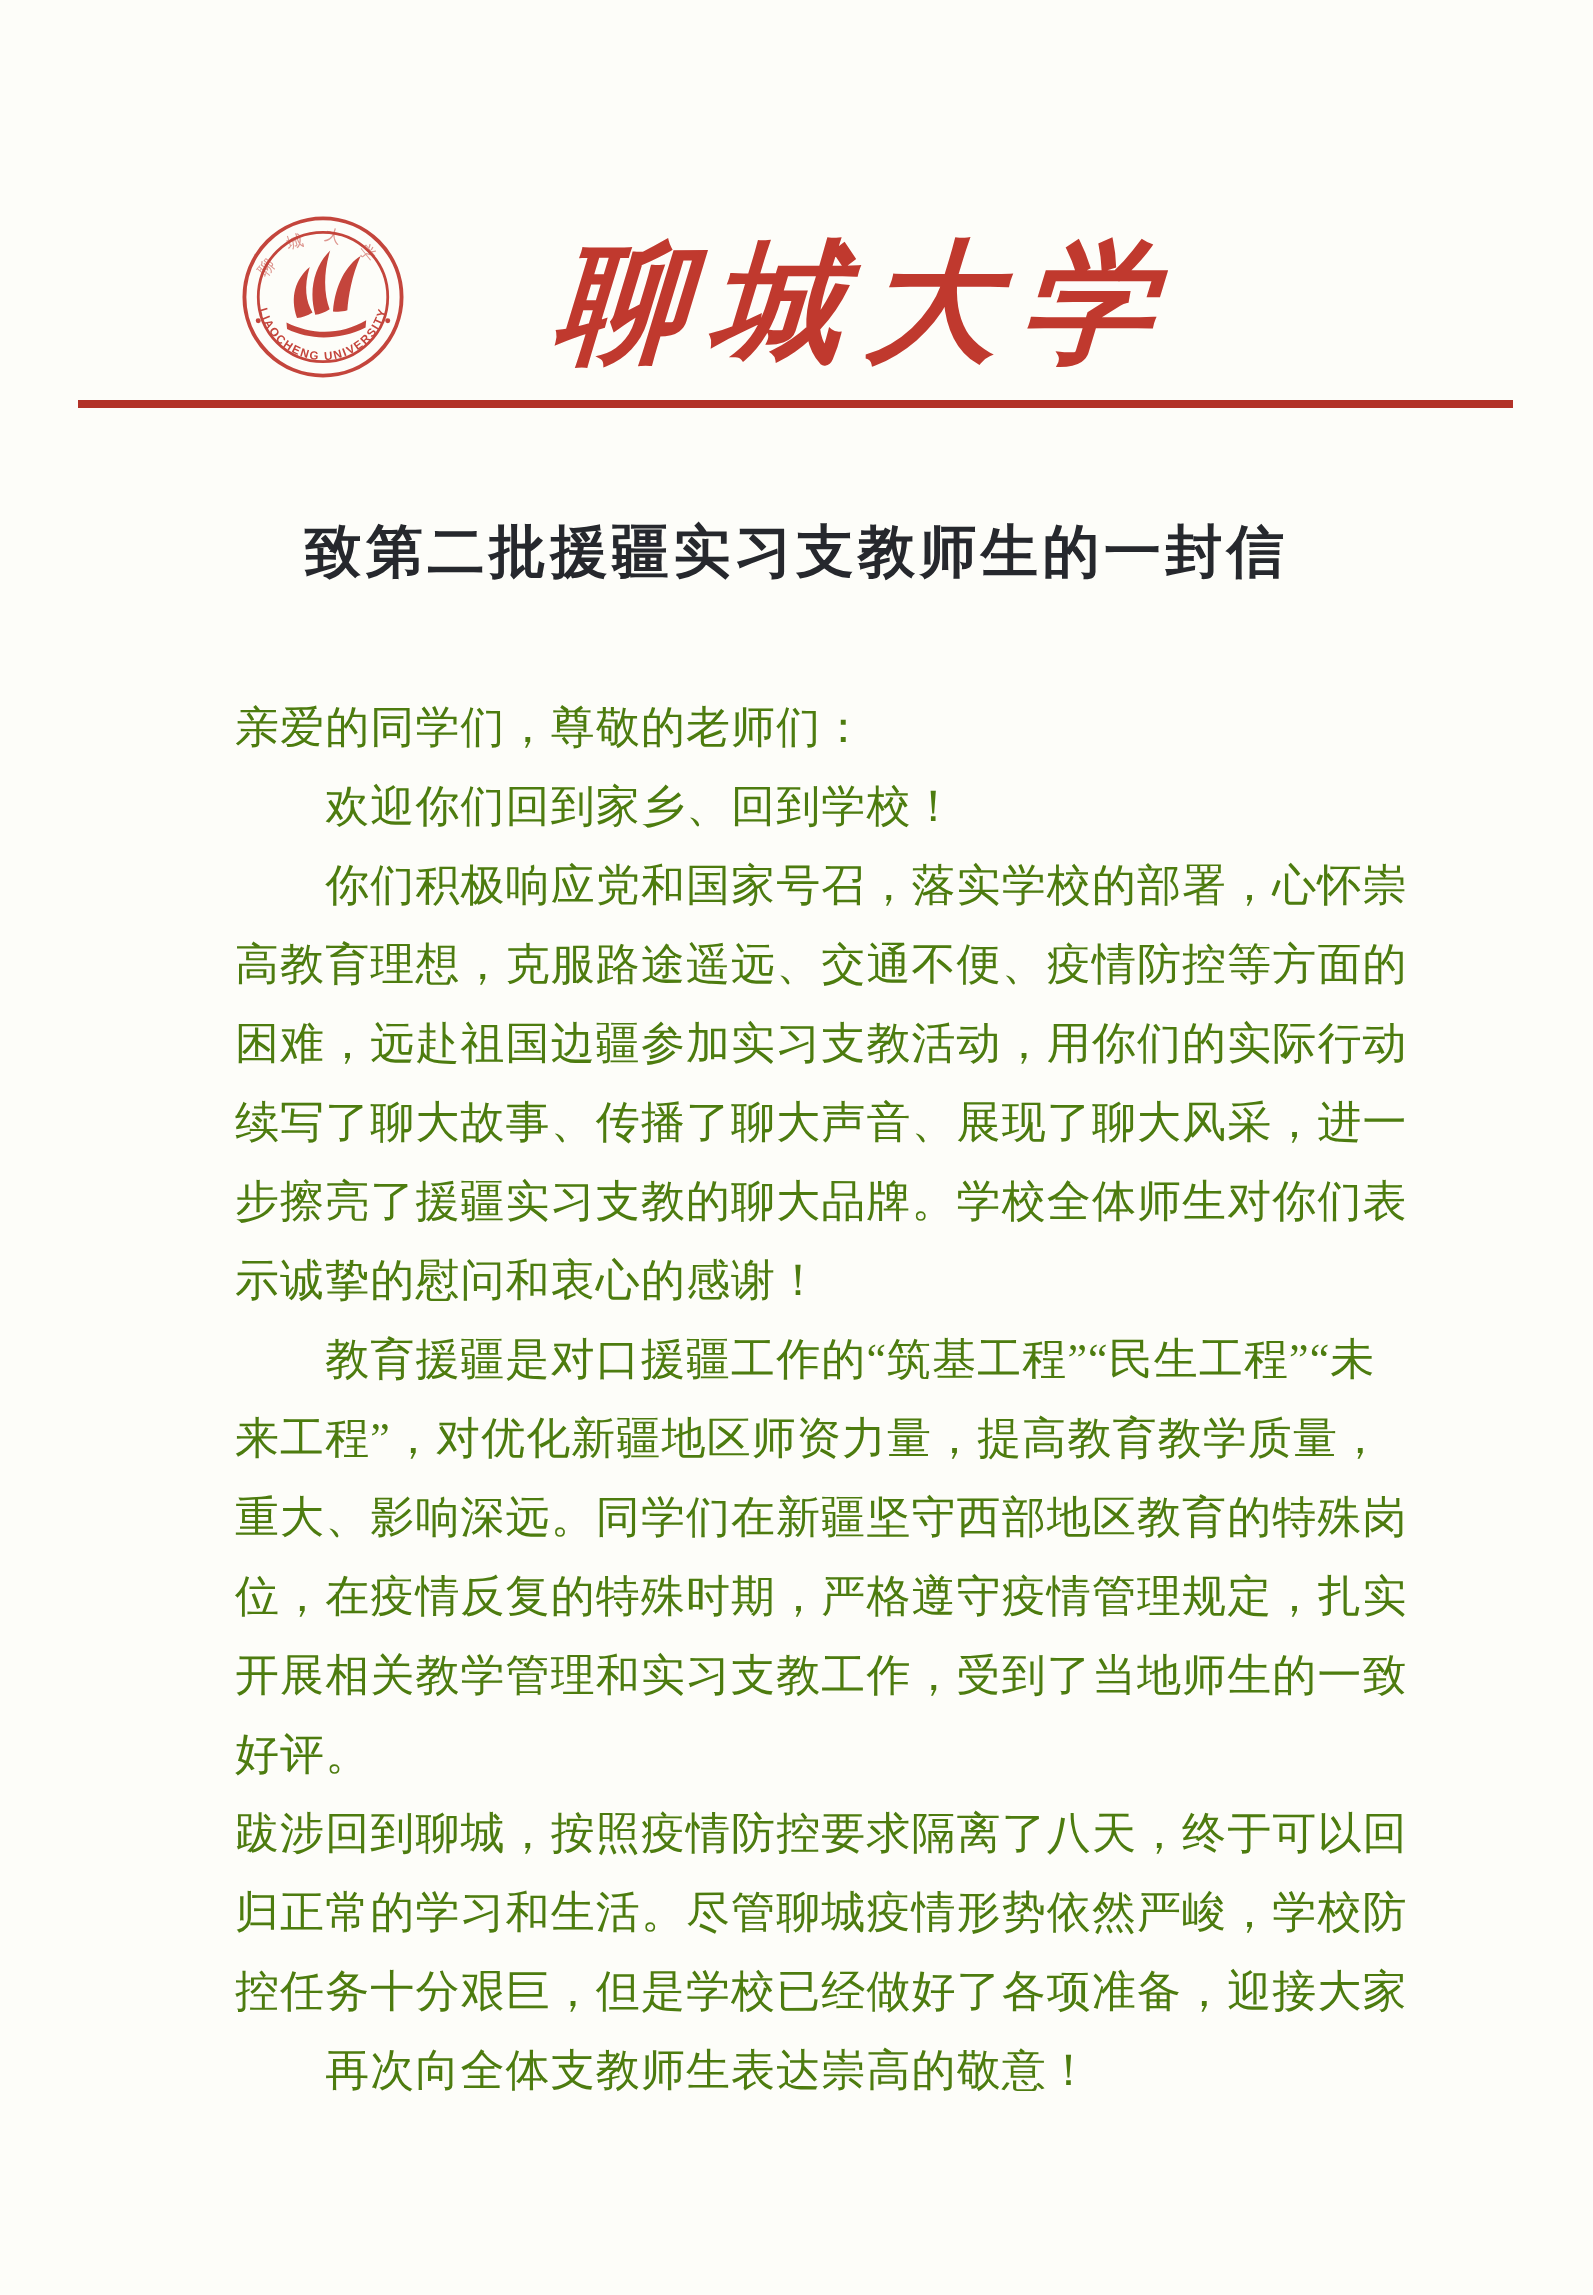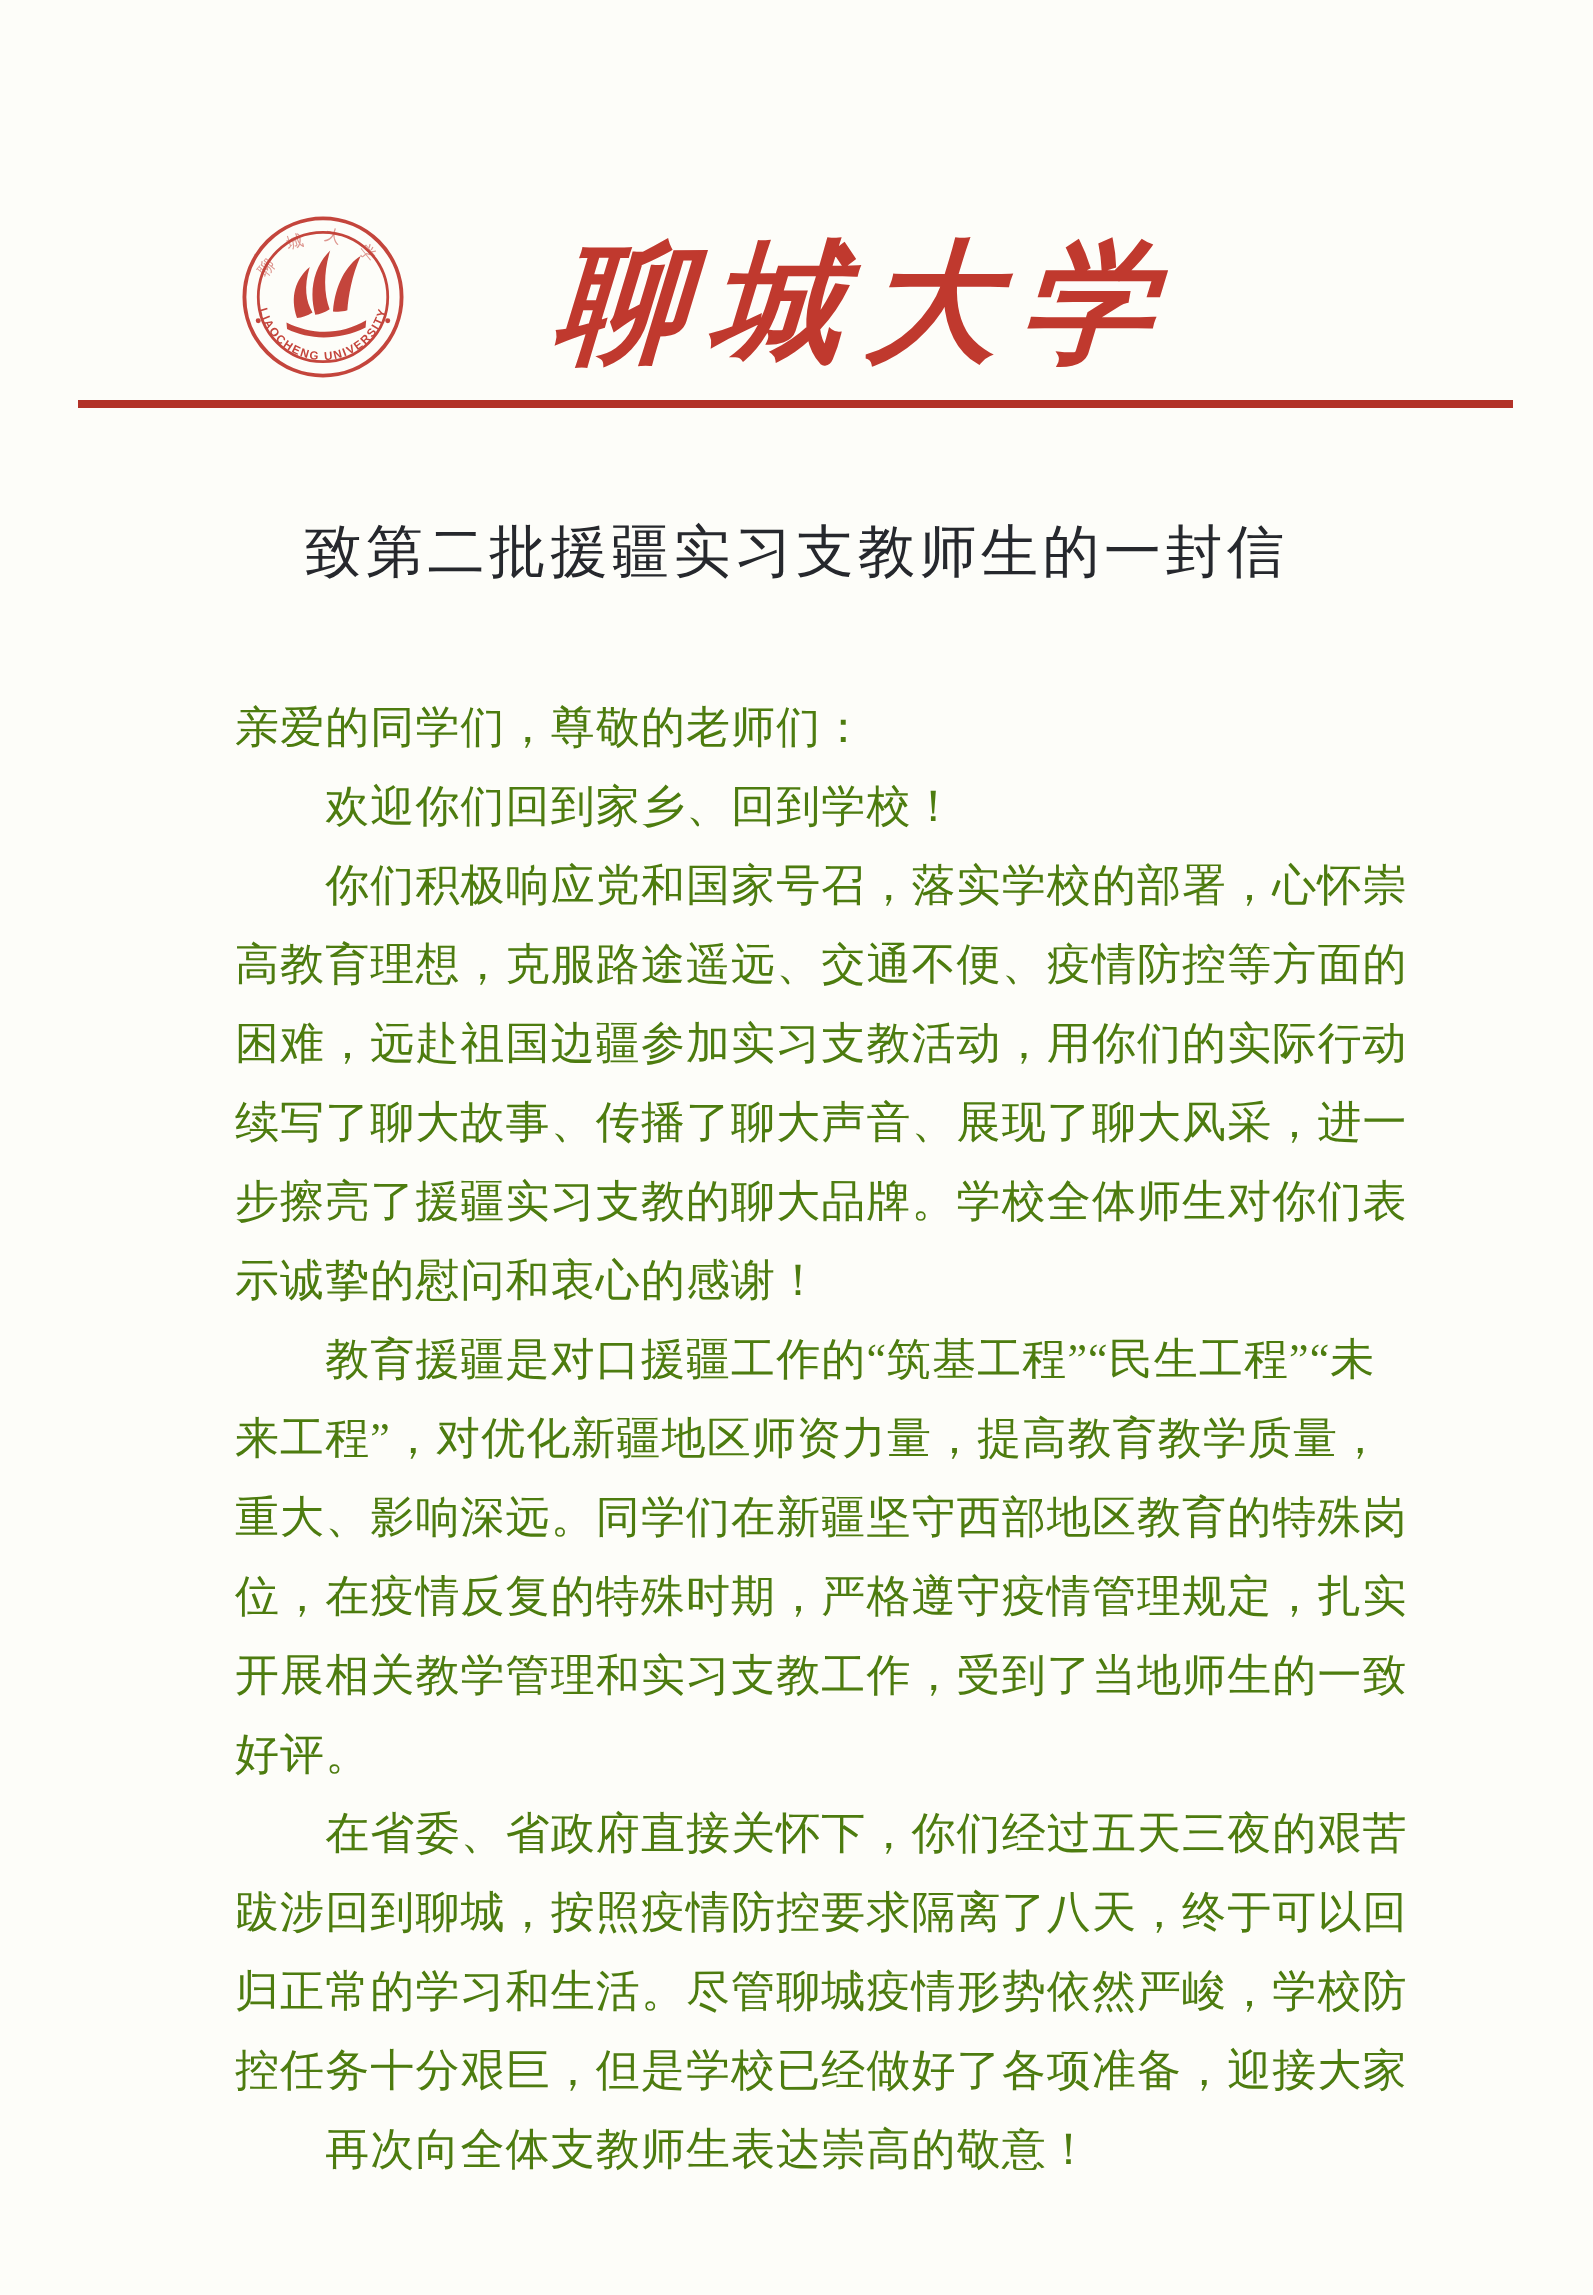--- a/index.html
+++ b/index.html
@@ -32,21 +32,21 @@
     width: 1435px; height: 8.4px;
     background: #b23228;
   }
 
   
   .title {
     position: absolute; left: 0; top: 520px;
     width: 1593px;
     text-align: center;
     font-family: "Liberation Sans", "DejaVu Sans", sans-serif;
-    font-weight: 400;
+    font-weight: 700;
     font-size: 57px; line-height: 63px;
     letter-spacing: 4.5px;
     color: #26282d;
   }
 
   
   .letter-body {
     position: absolute; left: 235px; top: 688px;
     width: 1171px;
   }
@@ -105,21 +105,20 @@
       <div class="body-line">困难，远赴祖国边疆参加实习支教活动，用你们的实际行动</div>
       <div class="body-line">续写了聊大故事、传播了聊大声音、展现了聊大风采，进一</div>
       <div class="body-line">步擦亮了援疆实习支教的聊大品牌。学校全体师生对你们表</div>
       <div class="body-line">示诚挚的慰问和衷心的感谢！</div>
       <div class="body-line">　　教育援疆是对口援疆工作的“筑基工程”“民生工程”“未</div>
       <div class="body-line">来工程”，对优化新疆地区师资力量，提高教育教学质量，</div>
       <div class="body-line">重大、影响深远。同学们在新疆坚守西部地区教育的特殊岗</div>
       <div class="body-line">位，在疫情反复的特殊时期，严格遵守疫情管理规定，扎实</div>
       <div class="body-line">开展相关教学管理和实习支教工作，受到了当地师生的一致</div>
       <div class="body-line">好评。</div>
-      <div class="body-line">　　在省委、省政府直接关怀下，你们经过五天三夜的艰苦</div>
       <div class="body-line">跋涉回到聊城，按照疫情防控要求隔离了八天，终于可以回</div>
       <div class="body-line">归正常的学习和生活。尽管聊城疫情形势依然严峻，学校防</div>
       <div class="body-line">控任务十分艰巨，但是学校已经做好了各项准备，迎接大家</div>
       <div class="body-line">　　再次向全体支教师生表达崇高的敬意！</div>
     </div>
 
 </div>
 
 
 </body></html>

